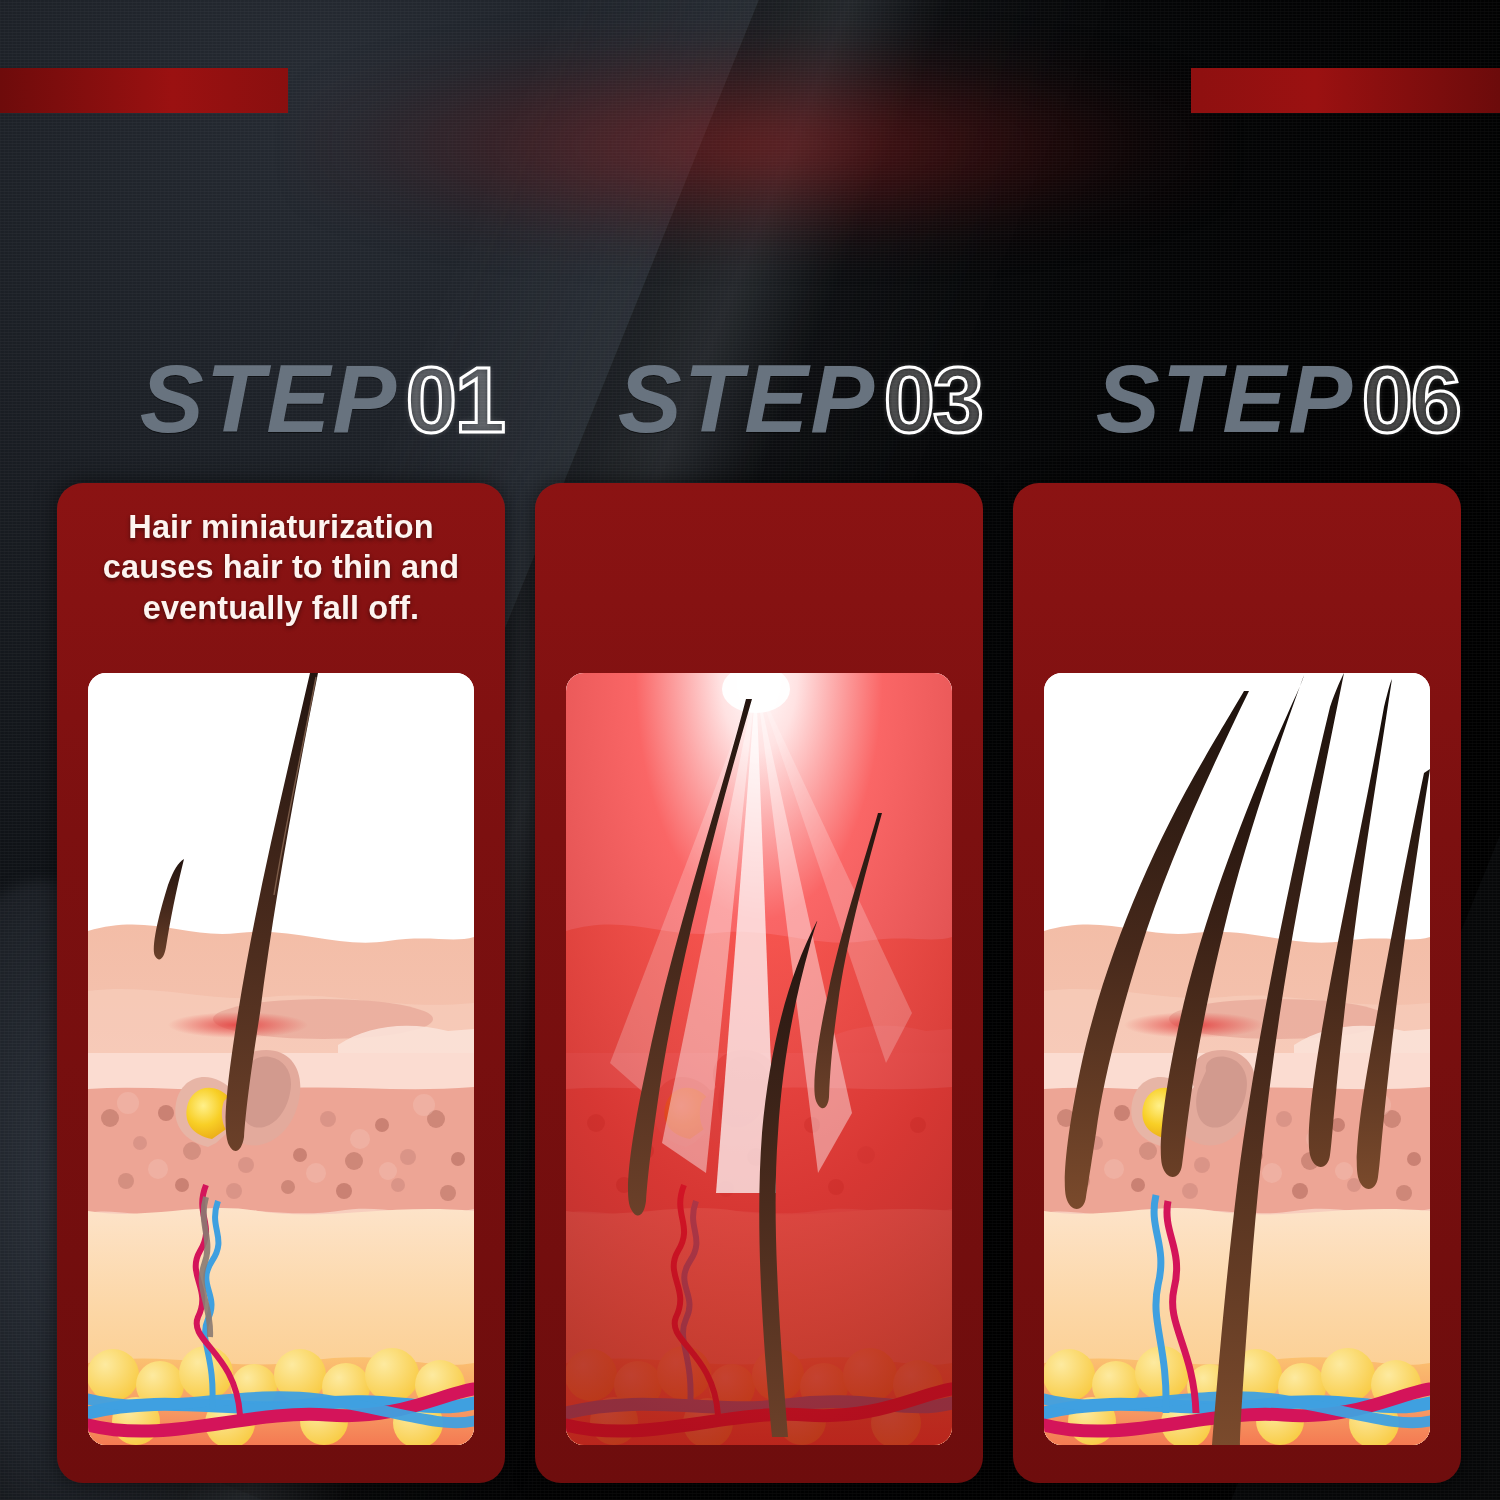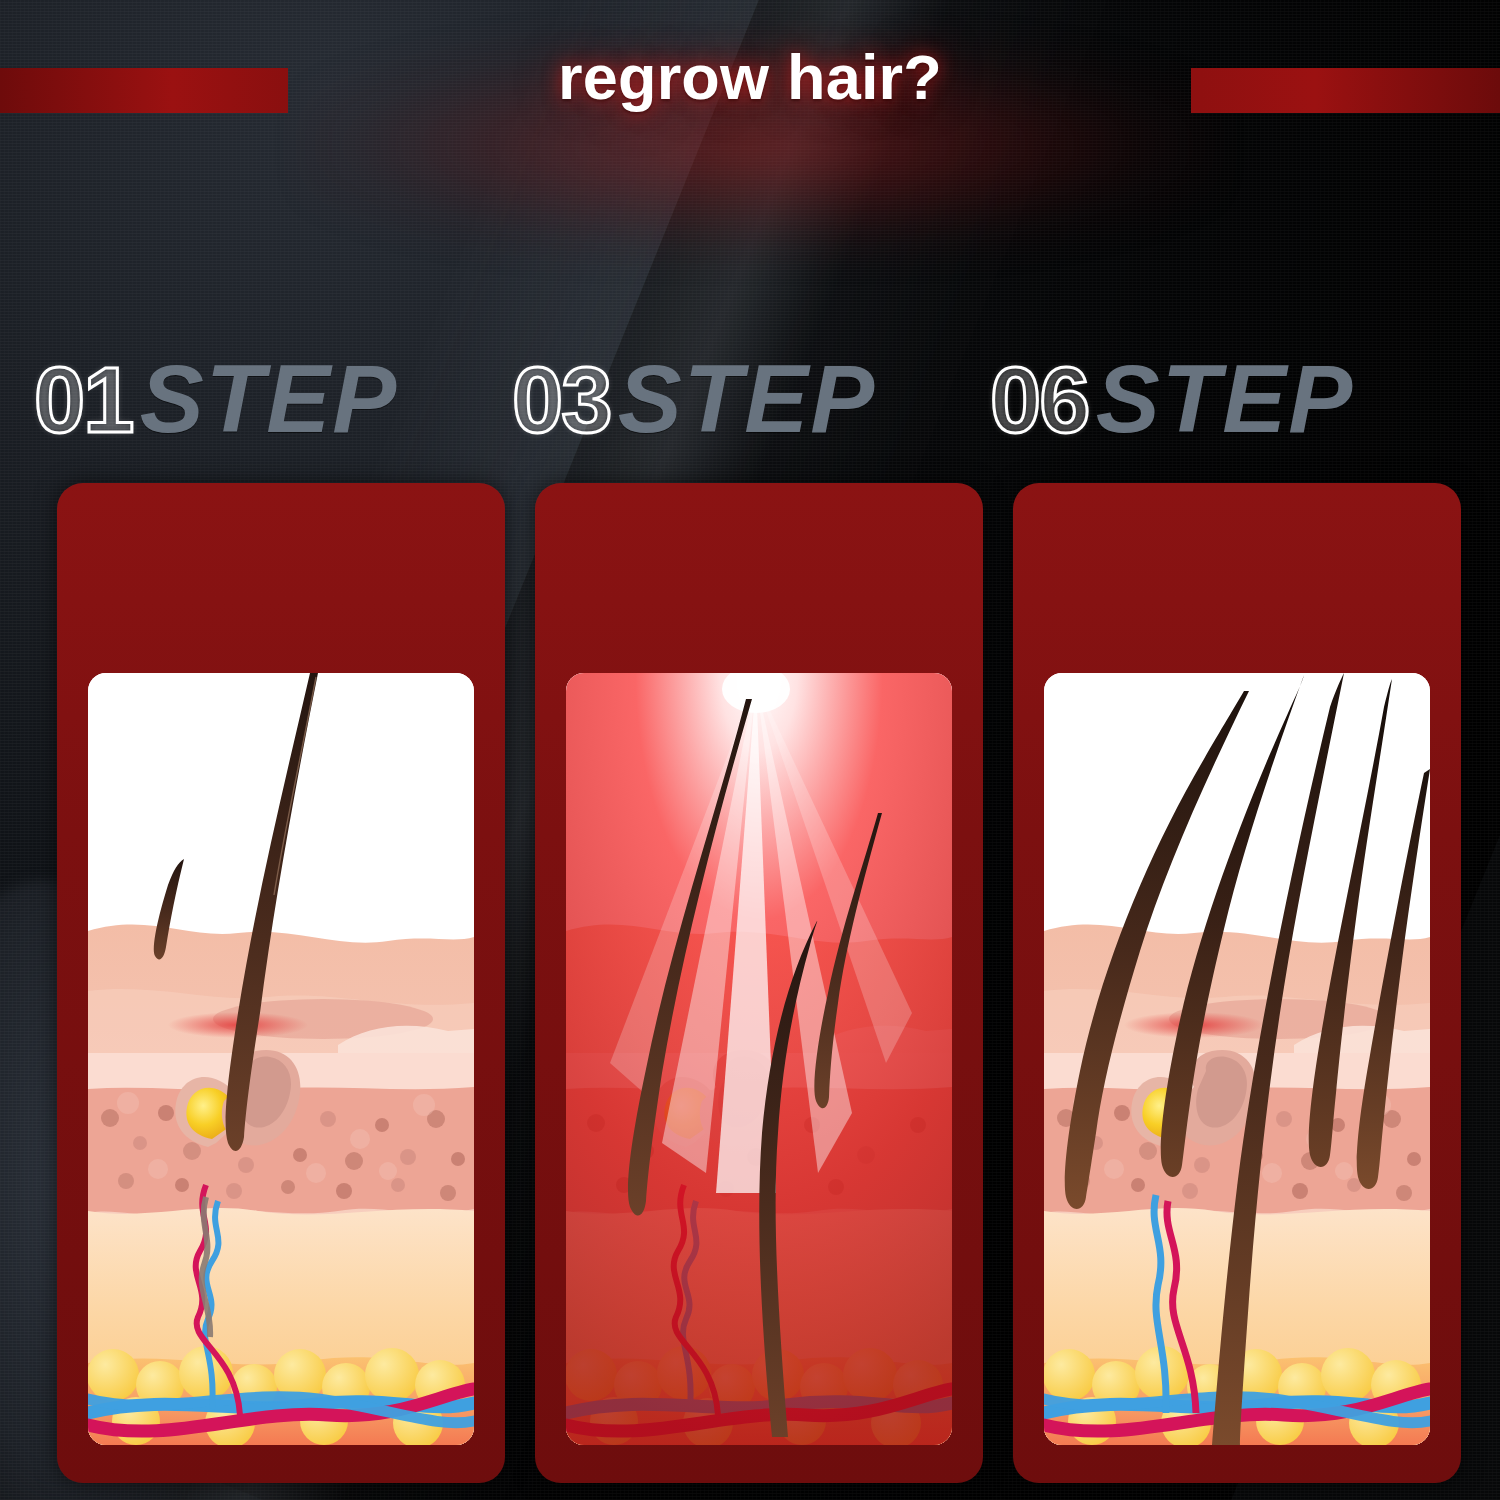--- a/index.html
+++ b/index.html
@@ -49,21 +49,21 @@
 
   
   .col{position:absolute;top:0;width:470px;height:1500px;margin-top:48px;}
   .col.c1{left:34px;} .col.c2{left:512px;} .col.c3{left:990px;}
 
   .step-head{position:absolute;top:292px;left:0;width:470px;height:118px;}
   .step-word{position:absolute;left:0;top:0;width:470px;text-align:center;
     font-size:96px;font-weight:800;font-style:italic;line-height:118px;
     color:#68737f;letter-spacing:2px;
     text-shadow:0 1px 0 rgba(0,0,0,.5);}
-  .step-num{position:absolute;left:0;top:0;width:470px;text-align:left;
+  .step-num{position:absolute;left:0;top:0;width:470px;text-align:right;
     font-size:92px;font-weight:700;line-height:120px;letter-spacing:-2px;
     color:transparent;
     -webkit-text-stroke:3px #ffffff;
     text-shadow:0 0 6px rgba(255,255,255,.28);}
 
   
   .card{position:absolute;left:23px;top:435px;width:448px;height:1000px;
     border-radius:26px;
     background:linear-gradient(180deg,#8b1313 0%, #7c1010 35%, #6e0d0d 100%);
     box-shadow:0 0 22px rgba(0,0,0,.55);}
@@ -83,30 +83,30 @@
   <div class="bg-diag"></div>
   <div class="bg-corner"></div>
   <div class="bg-noise"></div>
   <div class="title-glow"></div>
 </div>
 
 <div id="header">
   <div class="hbar left"></div>
   <div class="hbar right"></div>
   <div id="title">
-    <div>regrow hair?</div>
   </div>
 </div>
 
 <div class="col c1">
   <div class="step-head">
     <div class="step-word">STEP</div>
     <div class="step-num">01</div>
   </div>
   <div class="card">
+    <div class="card-text">Hair miniaturization causes hair to thin and eventually fall off.</div>
     <div class="figure">
       <svg viewBox="0 0 386 772" width="386" height="772">
         <defs>
           <linearGradient id="epi1" x1="0" y1="0" x2="0" y2="1">
             <stop offset="0" stop-color="#f3bda7"></stop>
               <stop offset=".45" stop-color="#f6c8b7"></stop>
               <stop offset="1" stop-color="#fadbd0"></stop>
           </linearGradient>
           <linearGradient id="der1" x1="0" y1="0" x2="0" y2="1">
             <stop offset="0" stop-color="#fde3c9"></stop>

